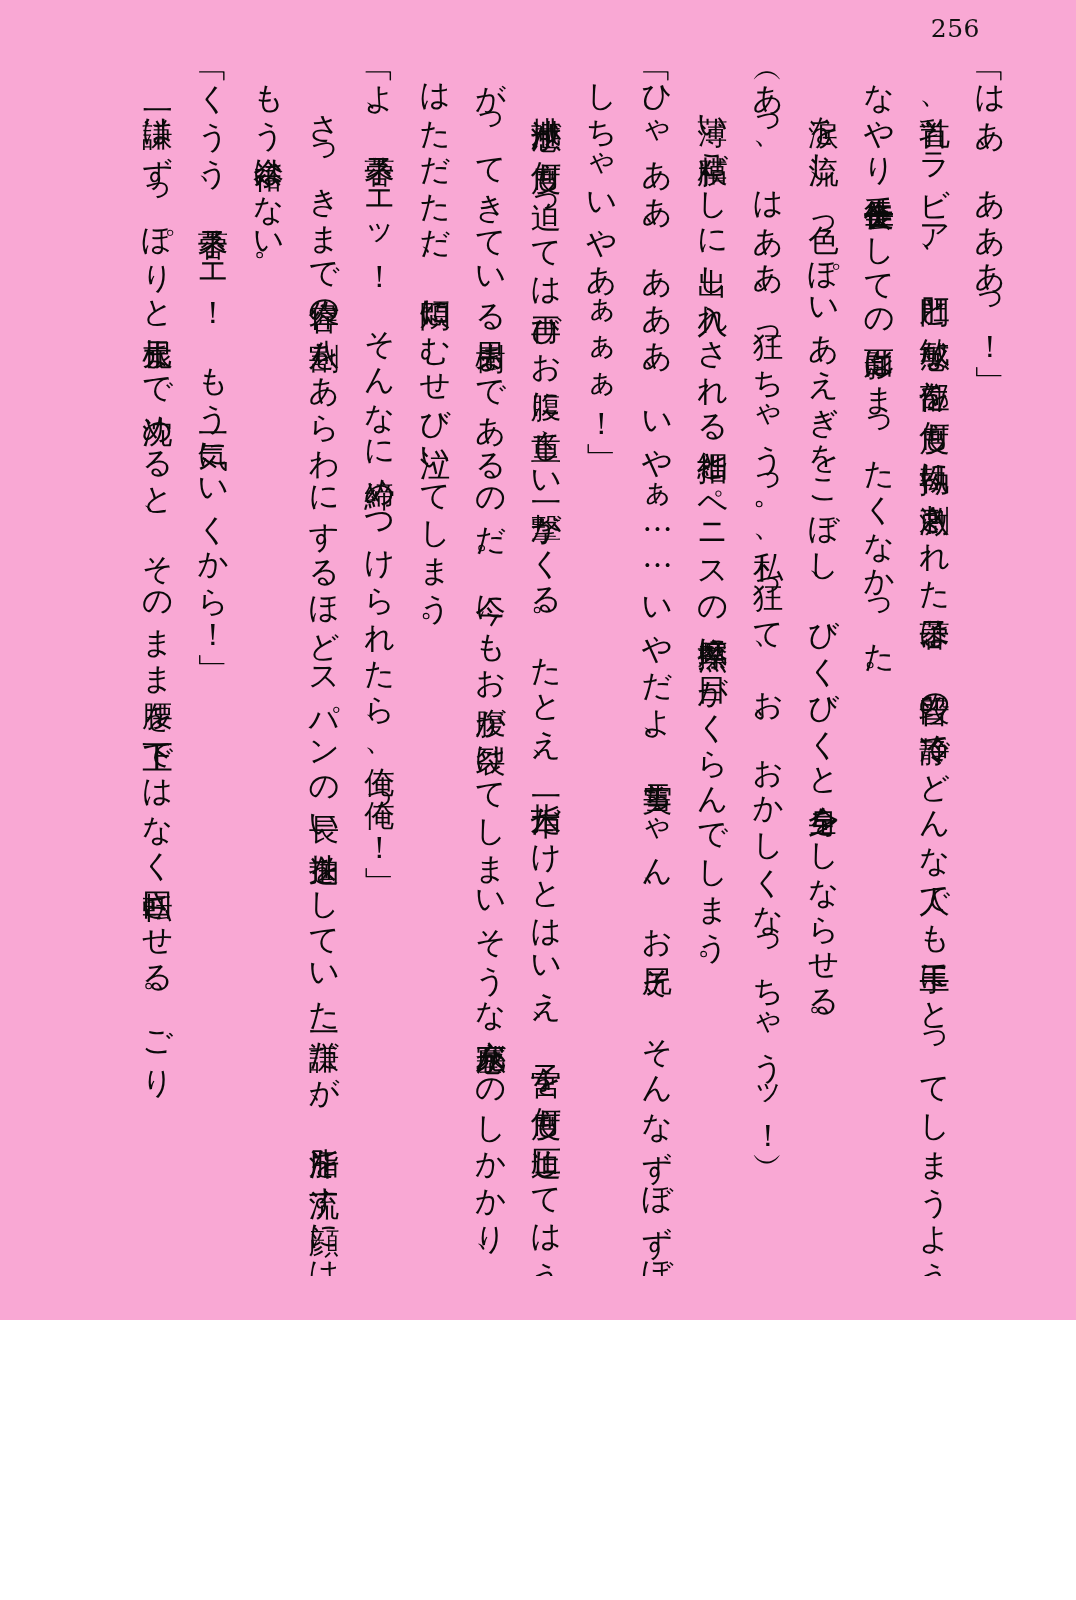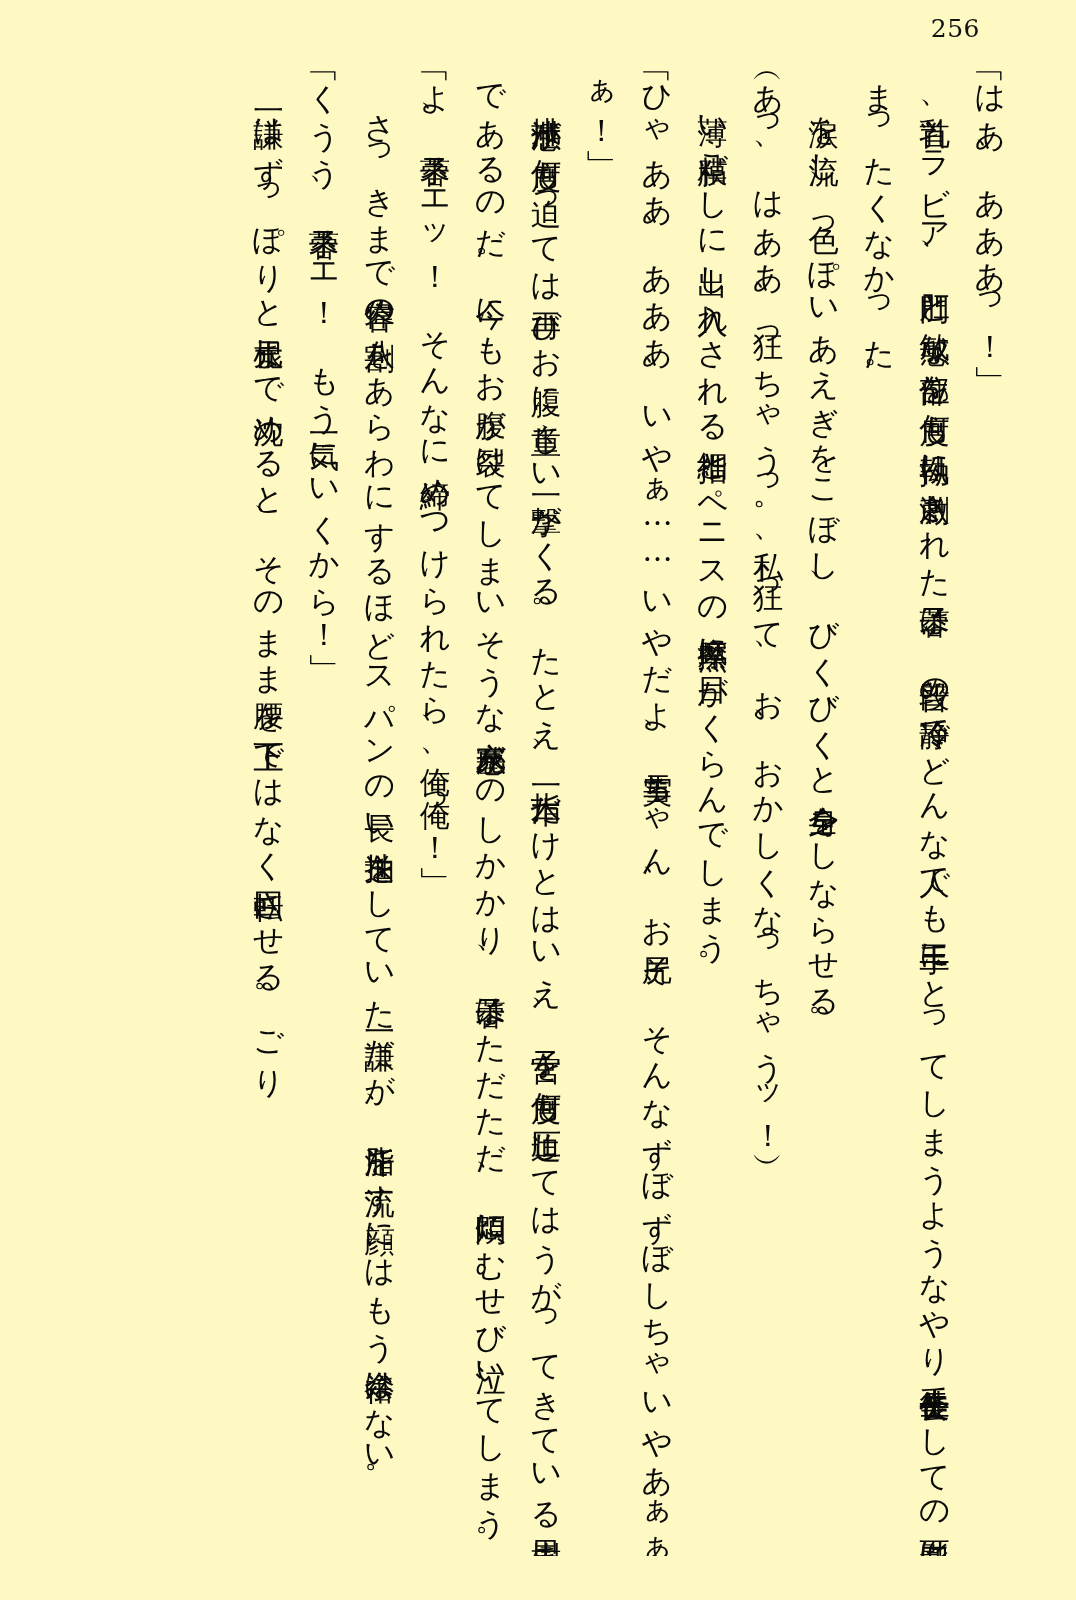--- a/index.html
+++ b/index.html
@@ -7,22 +7,22 @@
     padding: 0;
     background: #ffffff;
   }
   body {
     font-family: "DejaVu Serif", "Liberation Serif", serif;
     color: #000000;
   }
   #page {
     position: relative;
     width: 1076px;
-    height: 1600px;
-    background: #fef9c3;
+    height: 1320px;
+    background: #f9a8d4;
     overflow: hidden;
   }
   #page-number {
     position: absolute;
     top: 14px;
     right: 96px;
     font-family: "DejaVu Serif", "Liberation Serif", serif;
     font-size: 25px;
     letter-spacing: 0.5px;
     color: #111;

